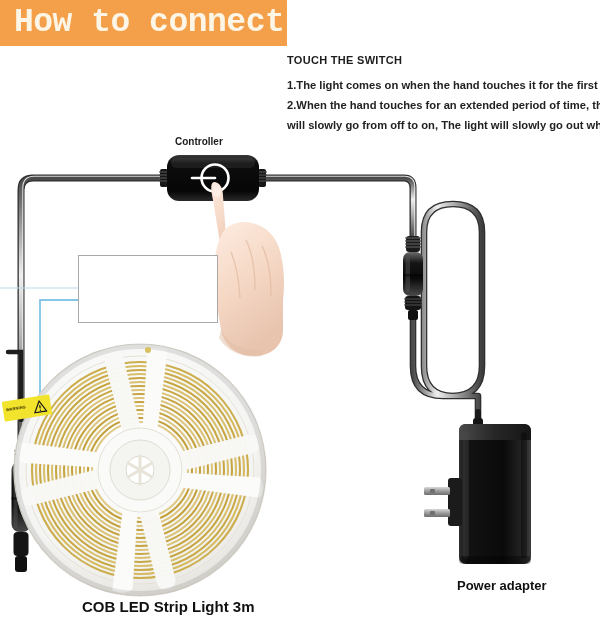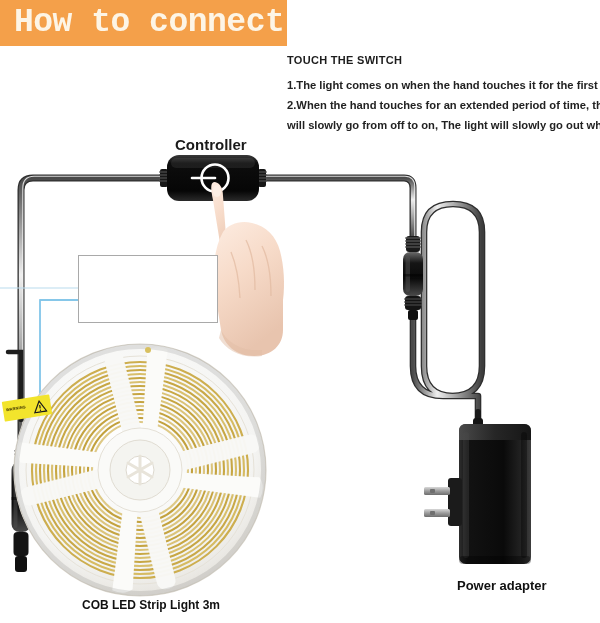--- a/index.html
+++ b/index.html
@@ -33,34 +33,34 @@
     font-size:11.2px;font-weight:bold;color:#222;
     line-height:20px;white-space:nowrap;
   }
 
   
   svg.layer{position:absolute;left:0;top:0;width:600px;height:623px;overflow:visible;}
 
   
   .ctrl-label{
     position:absolute;left:175px;top:136px;
-    font-size:15px;font-weight:bold;color:#1a1a1a;white-space:nowrap;
+    font-size:10px;font-weight:bold;color:#1a1a1a;white-space:nowrap;
   }
 
   
   .detailbox{
     position:absolute;left:78px;top:255px;width:138px;height:66px;
     border:1px solid #a9a9a9;background:#ffffff;
   }
 
   
   .lbl{
     position:absolute;font-weight:bold;color:#111;white-space:nowrap;
   }
-  .lbl-strip{left:82px;top:598px;font-size:12px;}
+  .lbl-strip{left:82px;top:598px;font-size:15px;}
   .lbl-adapter{left:457px;top:578px;font-size:13px;}
 
   
   .warn-tag{
     position:absolute;left:3px;top:398px;width:48px;height:20px;
     background:#f2e42c;transform:rotate(-9deg);
     border-radius:1px;overflow:hidden;
   }
   .warn-txt{
     position:absolute;left:3px;top:6px;font-size:4px;color:#3a3000;

